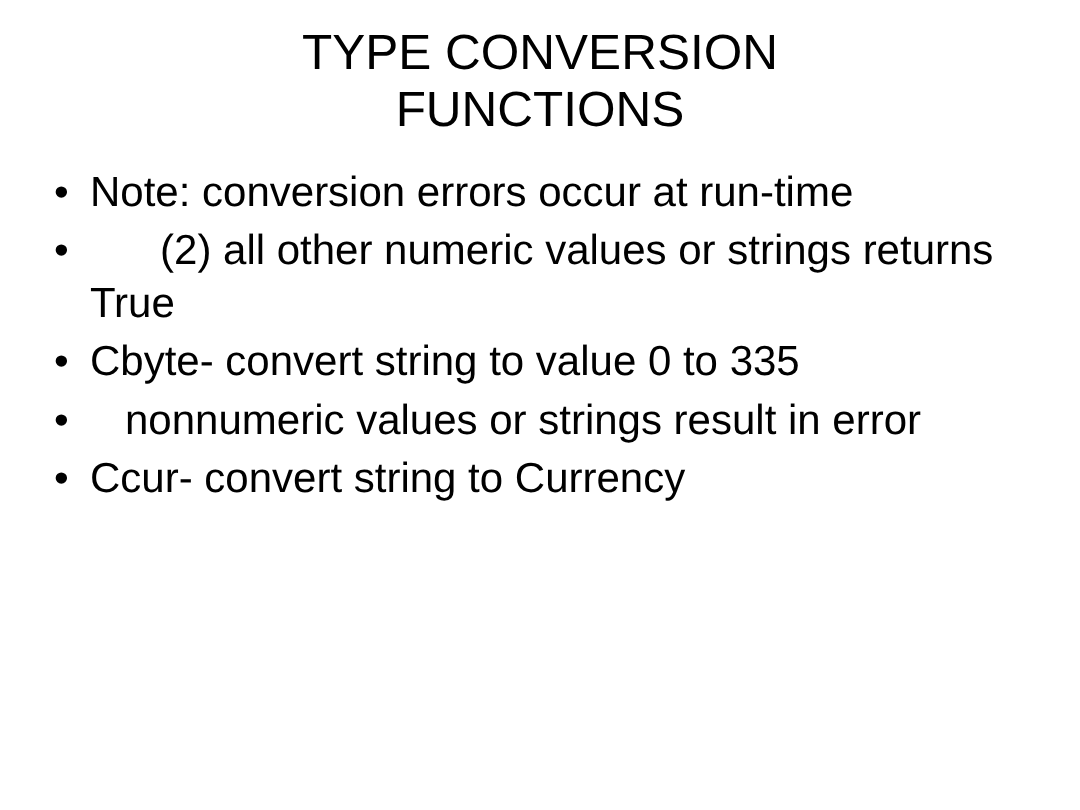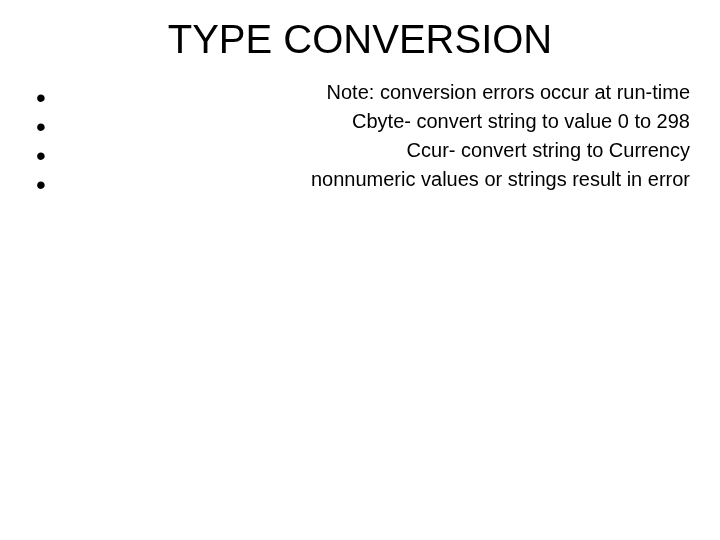--- a/index.html
+++ b/index.html
@@ -12,33 +12,32 @@
     color: #000;
     overflow: hidden;
   }
   .slide {
     box-sizing: border-box;
     width: 720px;
     height: 540px;
     padding: 12px 20px 0 20px;
   }
   .title {
-    font-size: 40px;
+    font-size: 33px;
     text-align: center;
     line-height: 1.15;
     margin: 4px 0 18px 0;
     font-weight: 400;
   }
   ul.bullets {
     list-style: none;
     padding: 0 10px 0 10px;
     margin: 0;
-    font-size: 20px;
+    font-size: 28px;
     line-height: 1.25;
-    text-align: right;
   }
   ul.bullets li {
     position: relative;
     padding-left: 30px;
     margin: 0 0 4px 0;
     white-space: pre-wrap;
   }
   ul.bullets li::before {
     content: "•";
     position: absolute;
@@ -46,20 +45,22 @@
     top: 0;
     font-size: 28px;
   }
 </style>
 </head>
 <body>
 
 <div class="slide">
   <div class="title">
     <span>TYPE CONVERSION</span><br>
+    <span>FUNCTIONS</span>
   </div>
   <ul class="bullets">
     <li><span>Note: conversion errors occur at run-time</span></li>
-    <li><span>Cbyte- convert string to value 0 to 298</span></li>
+    <li><span>      (2) all other numeric values or strings returns       True</span></li>
+    <li><span>Cbyte- convert string to value 0 to 335</span></li>
+    <li><span>   nonnumeric values or strings result in error</span></li>
     <li><span>Ccur- convert string to Currency</span></li>
-    <li><span>   nonnumeric values or strings result in error</span></li>
   </ul>
 </div>
 
 </body></html>

